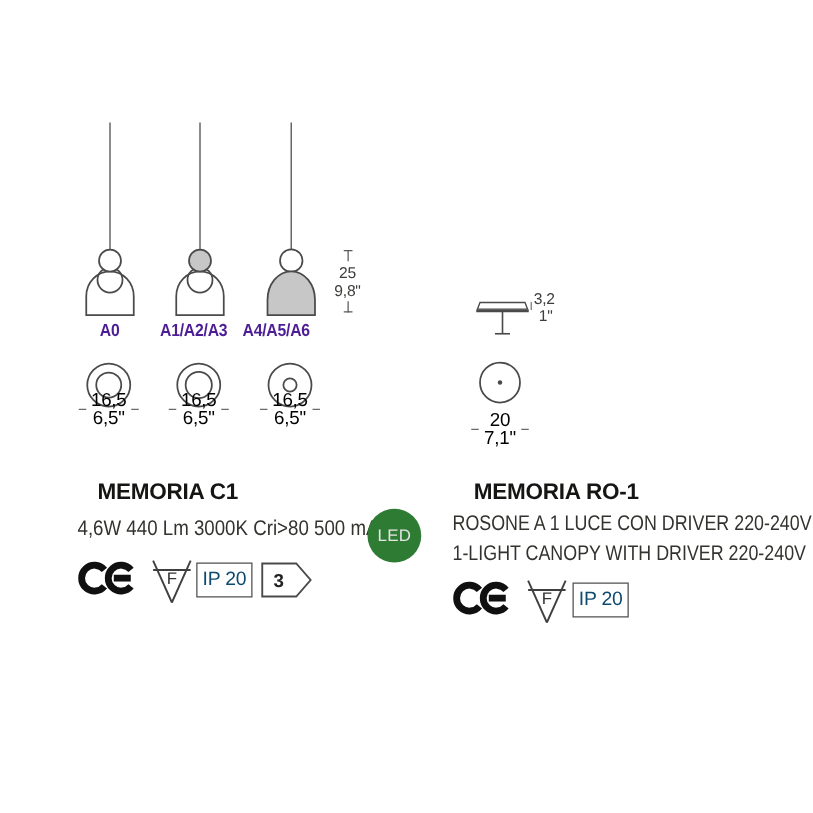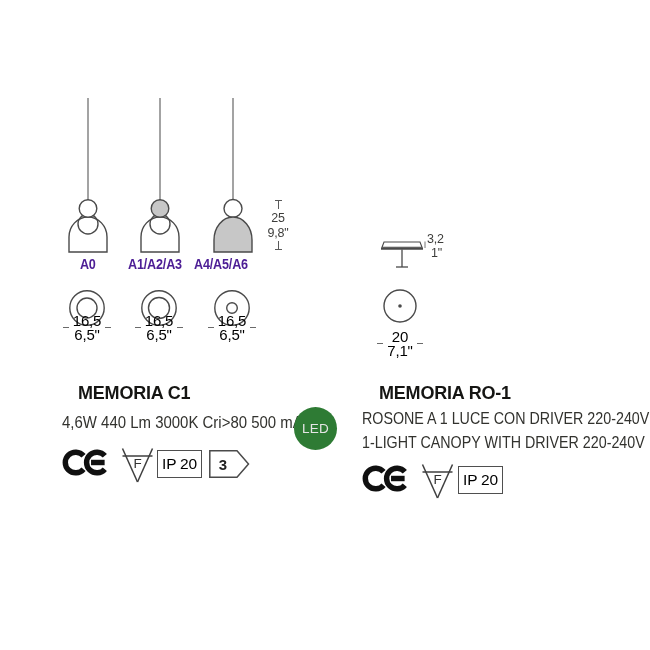--- a/index.html
+++ b/index.html
@@ -28,21 +28,21 @@
   
   .title{position:absolute;font-size:18px;font-weight:700;color:#151513;letter-spacing:-.2px;line-height:20px;}
   .spec-line{position:absolute;font-size:17px;color:#32322e;line-height:19px;}
 
   .led-badge{position:absolute;left:294px;top:407px;width:43px;height:43px;border-radius:50%;
              background:#2e7b34;display:flex;align-items:center;justify-content:center;
              color:#e5e5e5;font-size:13.5px;letter-spacing:.3px;}
 
   .ip-box{position:absolute;width:43px;height:26px;border:1.4px solid #4f4f4f;
           display:flex;align-items:center;justify-content:center;
-          font-size:15.5px;color:#000000;letter-spacing:-.2px;background:#fff;}
+          font-size:15.5px;color:#0c4a6e;letter-spacing:-.2px;background:#fff;}
 </style>
 </head>
 <body>
 
 <svg class="pendant" style="left:48px;top:96px;" width="80" height="164" viewBox="0 0 80 164">
   <line x1="40" y1="2" x2="40" y2="106" stroke="#666" stroke-width="1.2"></line>
   <path d="M21,156 L21,141 A19,20 0 0 1 59,141 L59,156 Z" fill="#ffffff" stroke="#4a4a4a" stroke-width="1.4"></path>
   <circle cx="40" cy="128" r="10" fill="none" stroke="#4a4a4a" stroke-width="1.4"></circle>
   <circle cx="40" cy="112.5" r="8.8" stroke="#4a4a4a" stroke-width="1.4" fill="#ffffff"></circle>
 </svg>

